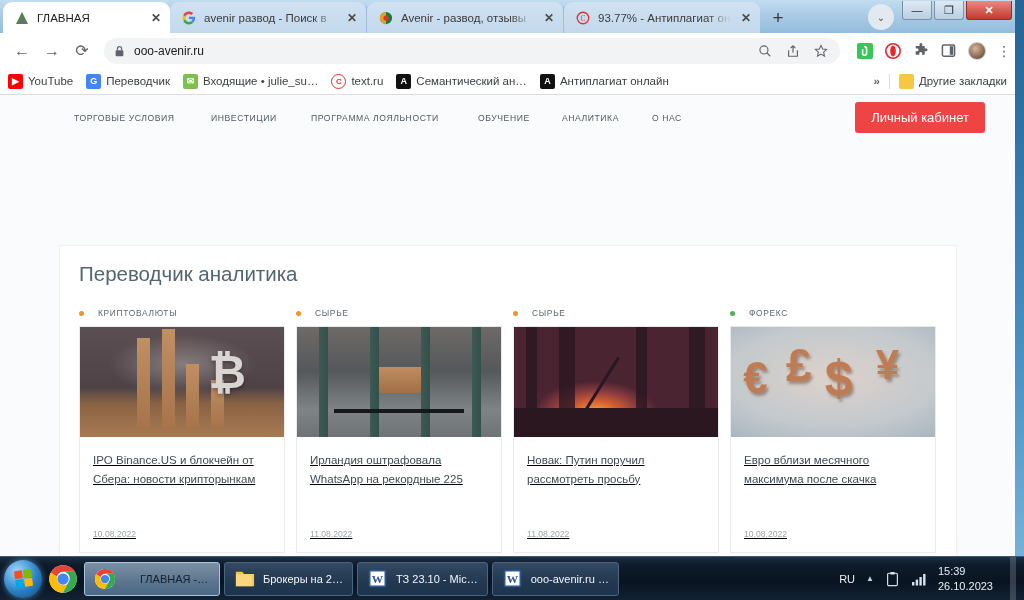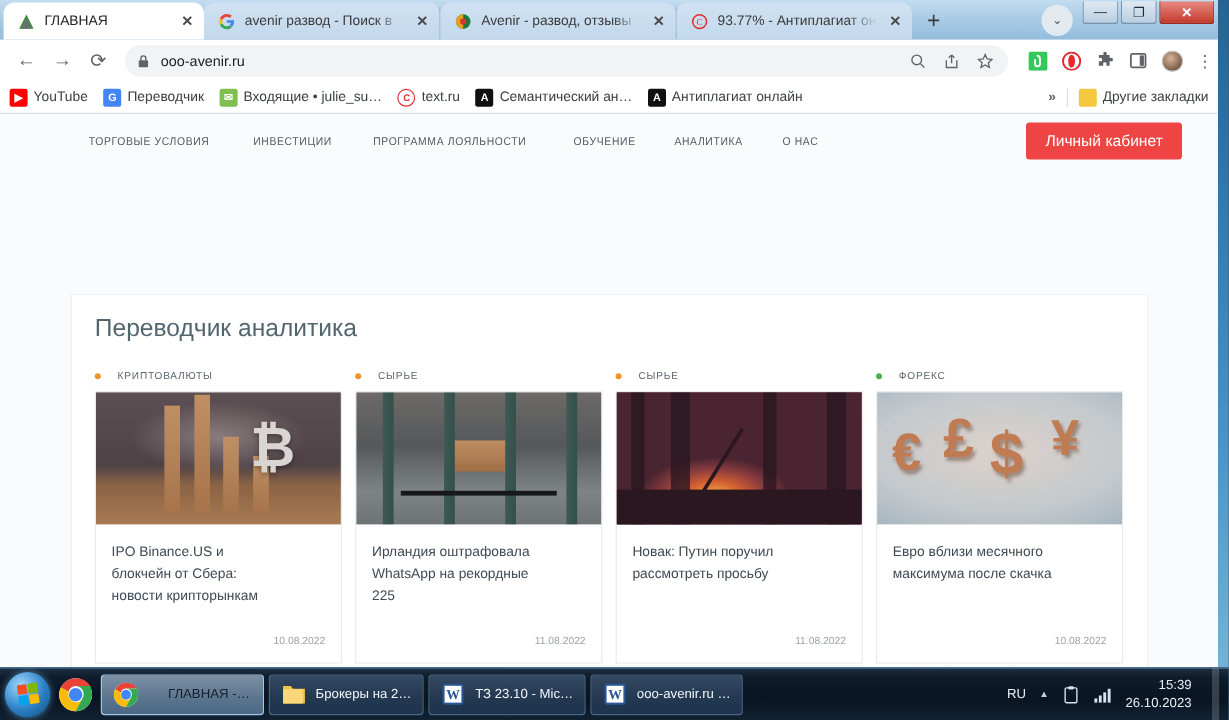--- a/index.html
+++ b/index.html
@@ -224,21 +224,21 @@
     font-size: 8.4px; letter-spacing: .7px;
     color: #5b6670; text-transform: uppercase;
     margin-bottom: 8px;
   }
   .dot { width: 5px; height: 5px; border-radius: 50%; flex: none; }
   .card-box {
     border: 1px solid #e8ebee;
     background: #fff;
   }
   .card-img { height: 110px; position: relative; overflow: hidden; }
-  .card-body { padding: 14px 13px 13px 13px; height: 115px; display: flex; flex-direction: row; }
+  .card-body { padding: 14px 13px 13px 13px; height: 115px; display: flex; flex-direction: column; text-decoration: underline; }
   .card-head {
     font-size: 11.5px;
     line-height: 1.62;
     color: #3f4a54;
   }
   .card-date {
     margin-top: auto;
     font-size: 8.6px;
     color: #9aa3ab;
   }
@@ -334,21 +334,21 @@
     gap: 24px;
   }
   .tb-ico { width: 22px; height: 22px; flex: none; position: relative; }
   .tb-label { overflow: hidden; text-overflow: ellipsis; }
   .tray {
     margin-left: auto;
     display: flex; align-items: center; gap: 11px;
     padding-right: 8px;
     color: #e8eef4; font-size: 11px;
   }
-  .tray-clock { text-align: right; line-height: 1.35; font-size: 11px; }
+  .tray-clock { text-align: left; line-height: 1.35; font-size: 11px; }
   .tray-edge { width: 6px; height: 44px; background: rgba(255,255,255,.18); margin-left: 6px; }
 
   
   svg { display: block; }
 </style>
 </head>
 <body>
 
 <div class="desktop"></div>
 

